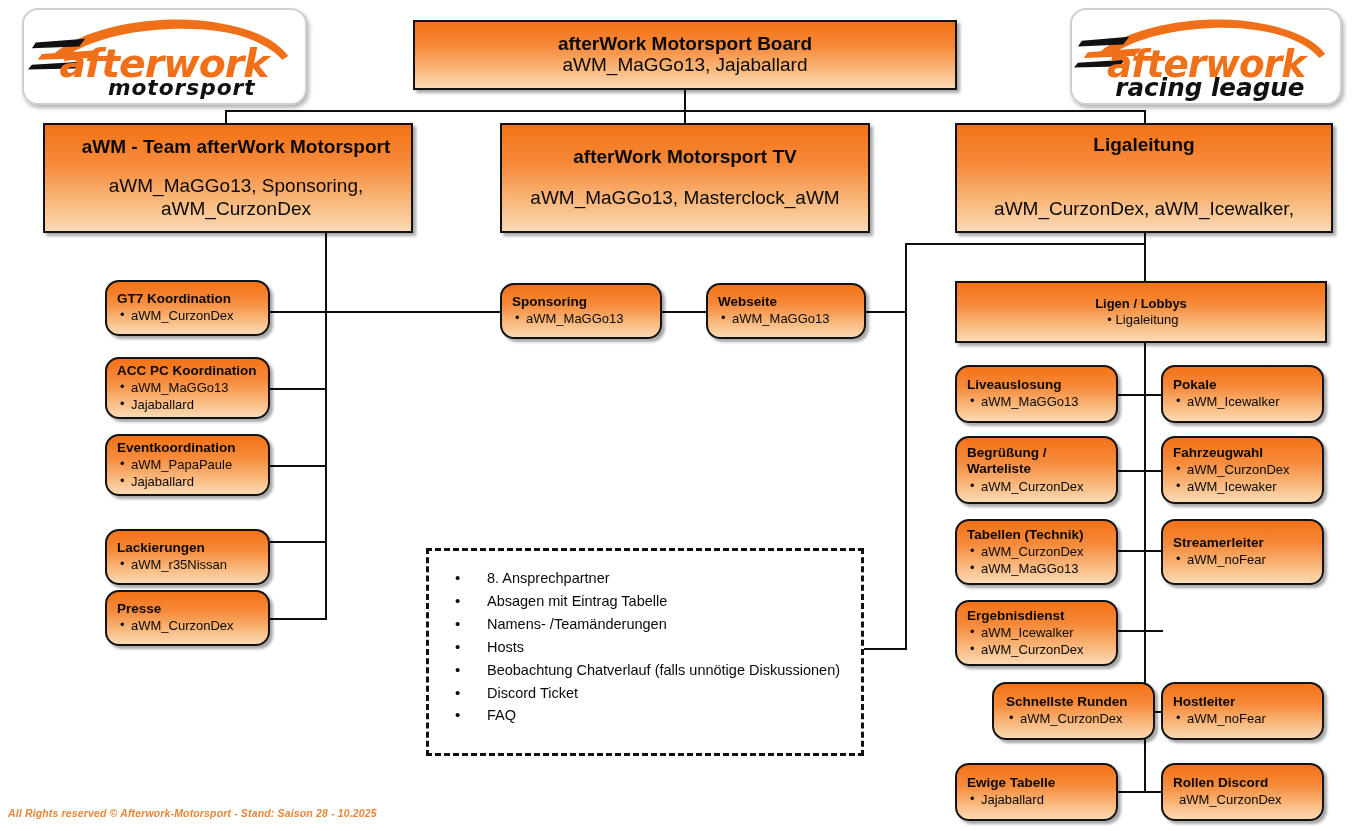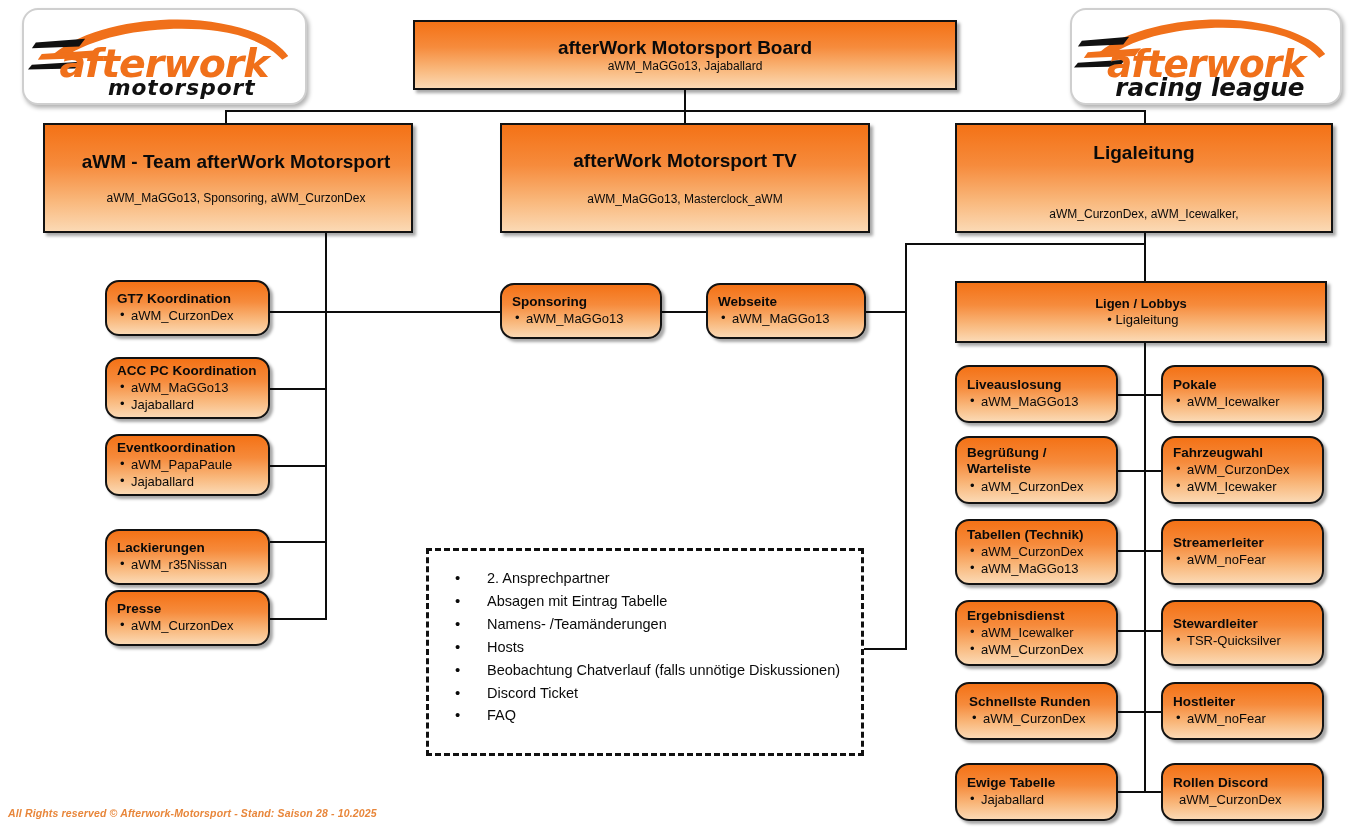--- a/index.html
+++ b/index.html
@@ -38,21 +38,21 @@
 
   
   .box.center{
     display:flex;
     flex-direction:column;
     align-items:center;
     justify-content:center;
     text-align:center;
   }
   .box.center .ttl{font-size:19px;}
-  .box.center .sub{font-size:12px;}
+  .box.center .sub{font-size:19px;}
 
   
   .box.leaf{
     display:flex;
     flex-direction:column;
     justify-content:center;
     padding:4px 8px 4px 10px;
     border-radius:14px;
   }
   .box.leaf .ttl{font-size:13.5px;margin-bottom:1px;}
@@ -298,21 +298,21 @@
   </div>
 
   <div class="box leaf" style="left:955px;top:600px;width:163px;height:66px;">
     <div class="ttl">Ergebnisdienst</div>
     <ul>
       <li>aWM_Icewalker</li>
       <li>aWM_CurzonDex</li>
     </ul>
   </div>
 
-  <div class="box leaf" style="left:955px;top:682px;width:163px;height:58px;padding-left:12px;">
+  <div class="box leaf" style="left:992px;top:682px;width:163px;height:58px;padding-left:12px;">
     <div class="ttl">Schnellste Runden</div>
     <ul>
       <li>aWM_CurzonDex</li>
     </ul>
   </div>
 
   <div class="box leaf" style="left:955px;top:763px;width:163px;height:58px;">
     <div class="ttl">Ewige Tabelle</div>
     <ul>
       <li>Jajaballard</li>
@@ -334,44 +334,38 @@
     </ul>
   </div>
 
   <div class="box leaf" style="left:1161px;top:519px;width:163px;height:66px;">
     <div class="ttl">Streamerleiter</div>
     <ul>
       <li>aWM_noFear</li>
     </ul>
   </div>
 
-  <div class="box leaf" style="left:1161px;top:600px;width:163px;height:66px;">
-    <div class="ttl">Stewardleiter</div>
-    <ul>
-      <li>TSR-Quicksilver</li>
-    </ul>
-  </div>
 
   <div class="box leaf" style="left:1161px;top:682px;width:163px;height:58px;">
     <div class="ttl">Hostleiter</div>
     <ul>
       <li>aWM_noFear</li>
     </ul>
   </div>
 
   <div class="box leaf" style="left:1161px;top:763px;width:163px;height:58px;">
     <div class="ttl">Rollen Discord</div>
     <ul>
       <li class="nobullet">aWM_CurzonDex</li>
     </ul>
   </div>
 
   <div class="dashed" style="left:426px;top:548px;width:438px;height:208px;">
     <ul>
-      <li>2. Ansprechpartner</li>
+      <li>8. Ansprechpartner</li>
       <li>Absagen mit Eintrag Tabelle</li>
       <li>Namens- /Teamänderungen</li>
       <li>Hosts</li>
       <li>Beobachtung Chatverlauf (falls unnötige Diskussionen)</li>
       <li>Discord Ticket</li>
       <li>FAQ</li>
     </ul>
   </div>
 
   <div class="footer" style="left:8px;top:807px;">All Rights reserved © Afterwork-Motorsport - Stand: Saison 28 - 10.2025</div>

